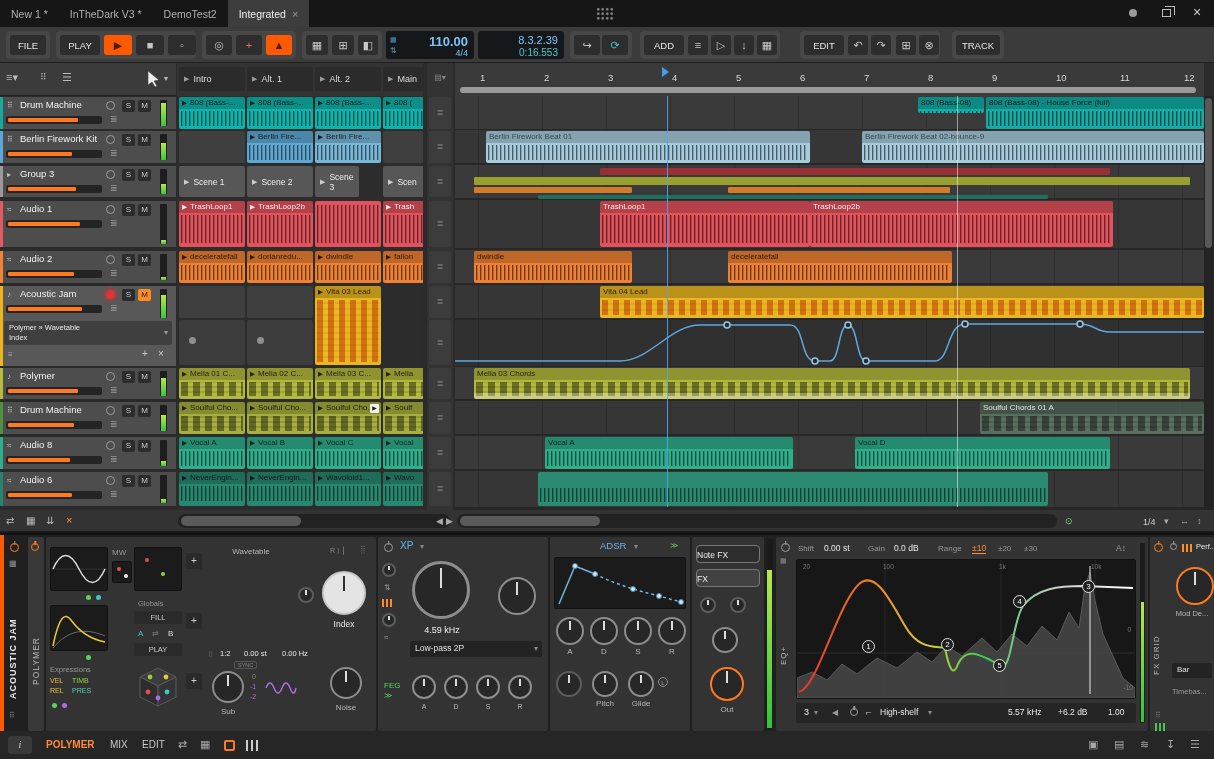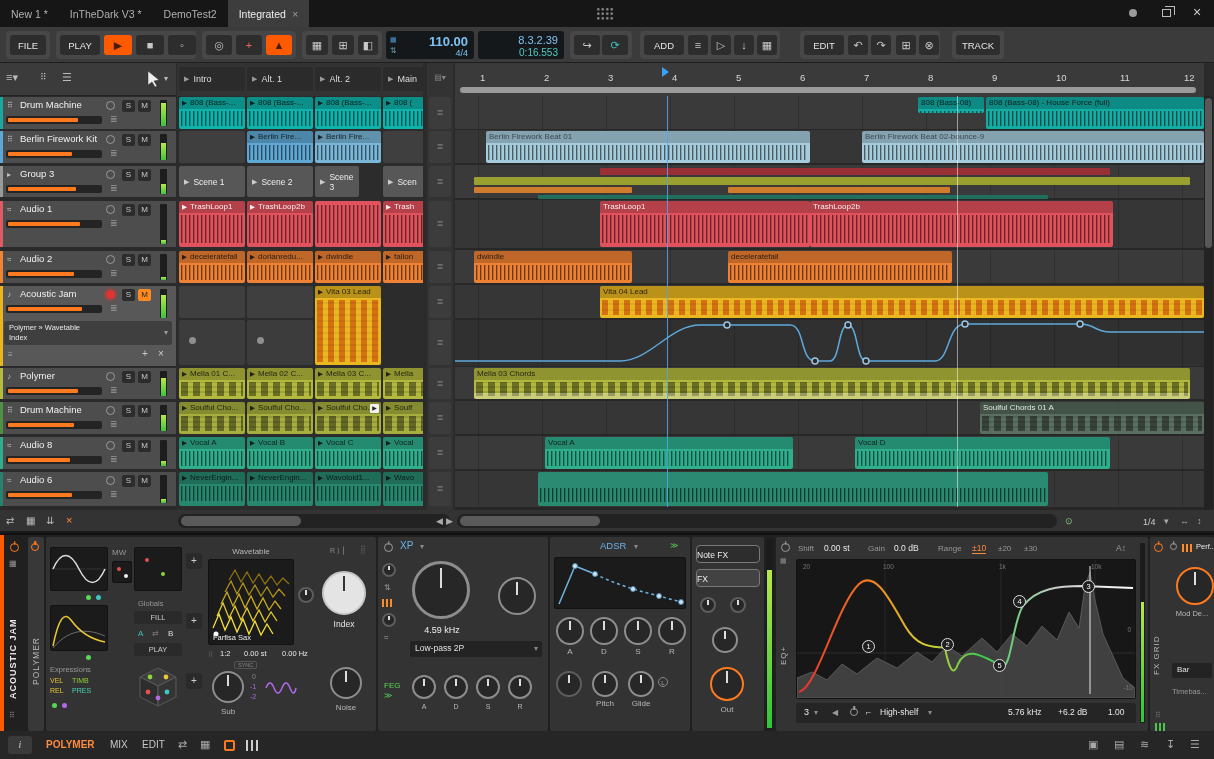--- a/index.html
+++ b/index.html
@@ -876,33 +876,20 @@
       <circle cx="12" cy="27" r="2.4" fill="#e25050"></circle>
         <circle cx="31" cy="27" r="2.4" fill="#3ec6c6"></circle>
       <circle cx="22" cy="33" r="2.4" fill="#b06ae8"></circle>
     </svg>
 
     <div class="dbtn" style="left:186px;top:18px;width:16px;height:16px;line-height:16px;font-size:10px">+</div>
     <div class="dbtn" style="left:186px;top:78px;width:16px;height:16px;line-height:16px;font-size:10px">+</div>
     <div class="dbtn" style="left:186px;top:138px;width:16px;height:16px;line-height:16px;font-size:10px">+</div>
 
     <span class="dlab" style="left:208px;top:12px;width:86px">Wavetable</span>
-    <div class="scrn" style="left:208px;top:24px;width:86px;height:86px">
-      <svg width="84" height="84">
-        <g fill="none" stroke-width="1.3">
-          <path transform="translate(20,20)" d="M0,0 L6,-10 L12,2 L18,-8 L24,3 L30,-6 L36,4 L42,-4 L48,5 L54,-2 L60,4" stroke="#8a6f14"></path>
-          <path transform="translate(16,32)" d="M0,0 L6,-11 L12,2 L18,-9 L24,3 L30,-7 L36,4 L42,-5 L48,5 L54,-3 L60,4" stroke="#ab8c1c"></path>
-          <path transform="translate(12,44)" d="M0,0 L6,-12 L12,2 L18,-10 L24,4 L30,-8 L36,5 L42,-6 L48,6 L54,-3 L60,5" stroke="#c9ab22"></path>
-          <path transform="translate(8,56)" d="M0,0 L6,-13 L12,2 L18,-10 L24,4 L30,-8 L36,5 L42,-6 L48,6 L54,-4 L60,5" stroke="#e3c62f"></path>
-          <path transform="translate(4,68)" d="M0,0 L6,-14 L12,2 L18,-11 L24,4 L30,-9 L36,6 L42,-7 L48,7 L54,-4 L60,6" stroke="#f7df3e"></path>
-        </g>
-        <circle cx="7" cy="74" r="2.5" fill="#fff"></circle>
-      </svg>
-      <span class="ab" style="left:4px;bottom:2px;font-size:7.5px;color:#eee">Farfisa Sax</span>
-    </div>
     <span class="ab" style="left:208px;top:116px;font-size:7px;color:#666">⠿</span>
     <span class="dtxt" style="left:220px;top:114px;font-size:7.5px">1:2</span>
     <span class="dtxt" style="left:244px;top:114px;font-size:7.5px">0.00 st</span>
     <span class="dtxt" style="left:282px;top:114px;font-size:7.5px">0.00 Hz</span>
     <span class="ab" style="left:234px;top:126px;font-size:5.5px;color:#888;border:1px solid #555;border-radius:2px;padding:0 3px">SYNC</span>
 
     <span class="ab" style="left:330px;top:12px;font-size:7px;color:#888">R ⟩ ⎮</span>
     <span class="ab" style="left:360px;top:10px;font-size:8px;color:#666">⣿</span>
     <div class="knob kd" style="left:298px;top:52px;width:16px;height:16px"></div>
     <div class="knob kw" style="left:322px;top:36px;width:44px;height:44px"></div>
@@ -1034,21 +1021,21 @@
     <span class="mk" style="left:993px;top:124px">5</span>
     <span class="mk" style="left:1082px;top:45px">3</span>
     <div class="ab" style="left:796px;top:168px;width:340px;height:20px;background:#252525;border-radius:2px"></div>
     <span class="dtxt" style="left:804px;top:172px;font-size:9px">3</span>
     <span class="ab" style="left:814px;top:173px;font-size:8px;color:#888">▾</span>
     <span class="ab" style="left:832px;top:173px;font-size:8px;color:#999">◀</span>
     <span class="pwr" style="left:850px;top:173px;width:8px;height:8px"></span>
     <span class="ab" style="left:866px;top:172px;font-size:9px;color:#ccc">⌐</span>
     <span class="dtxt" style="left:880px;top:172px">High-shelf</span>
     <span class="ab" style="left:928px;top:173px;font-size:8px;color:#888">▾</span>
-    <span class="dtxt" style="left:1008px;top:172px">5.76 kHz</span>
+    <span class="dtxt" style="left:1008px;top:172px">5.57 kHz</span>
     <span class="dtxt" style="left:1058px;top:172px">+6.2 dB</span>
     <span class="dtxt" style="left:1108px;top:172px">1.00</span>
     <div class="vmeter" style="left:1140px;top:8px;width:5px;height:180px">
         <i style="height:120px"></i>
       </div>
 
     <div class="slab" style="left:1150px;top:2px;width:64px;height:194px"></div>
     <span class="pwr o" style="left:1154px;top:8px"></span>
     <span class="vt" style="left:1152px;top:60px;height:80px;font-size:8px">FX GRID</span>
     <span class="pwr" style="left:1170px;top:8px;width:7px;height:7px"></span>

